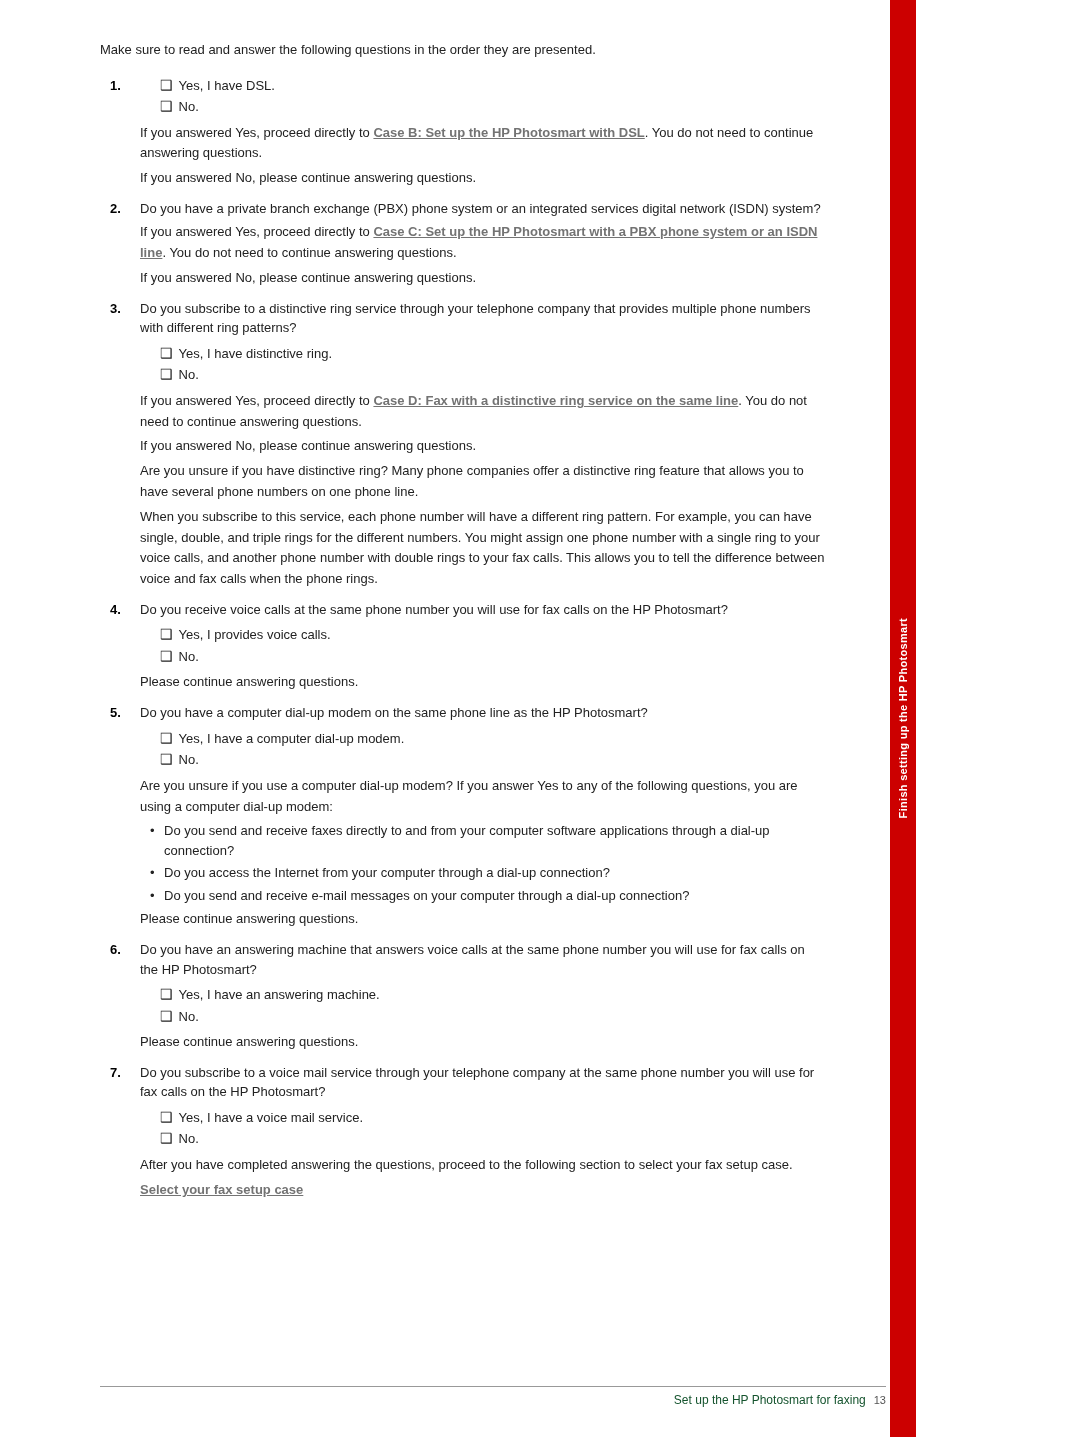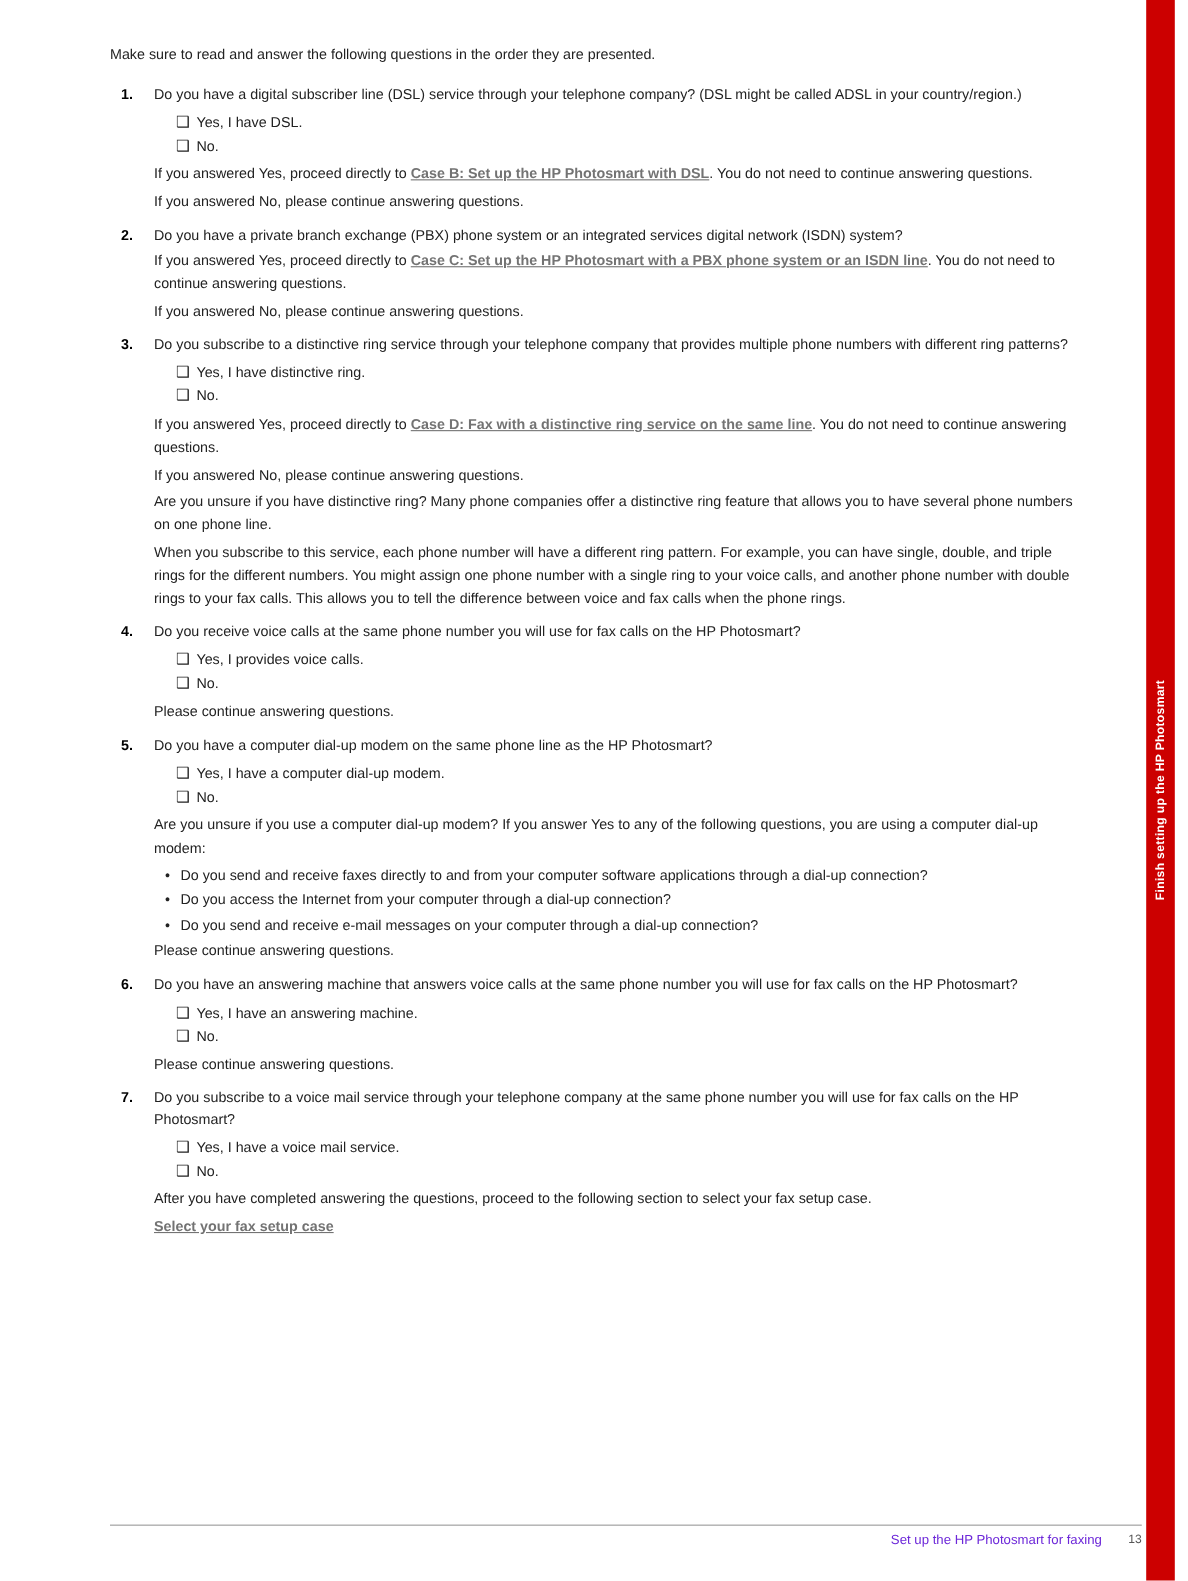--- a/index.html
+++ b/index.html
@@ -13,21 +13,21 @@
       font-size: 13px;
       color: #222;
       background: #fff;
       width: 1080px;
       min-height: 1437px;
       position: relative;
     }
 
     .page-container {
       display: flex;
-      width: 1068px;
+      width: 916px;
       min-height: 1437px;
       position: relative;
     }
 
     .main-content {
       flex: 1;
       padding: 40px 60px 60px 100px;
       margin-right: 30px;
     }
 
@@ -121,22 +121,22 @@
       right: 30px;
       display: flex;
       justify-content: flex-end;
       align-items: center;
       border-top: 1px solid #999;
       padding-top: 6px;
     }
 
     .footer-text {
       font-size: 12px;
-      color: #6d28d9;
-      margin-right: 24px;
+      color: #14532d;
+      margin-right: 8px;
     }
 
     .footer-page {
       font-size: 11px;
       color: #555;
     }
 
     .side-tab-container {
       position: absolute;
       right: 0;
@@ -176,21 +176,20 @@
 </head>
 <body>
 
 <div class="page-container">
   <div class="main-content">
     <p class="intro-text">Make sure to read and answer the following questions in the order they are presented.</p>
 
     <ol class="main-list">
 
       <li class="main-item">
-        <p class="q-text">Do you have a digital subscriber line (DSL) service through your telephone company? (DSL might be called ADSL in your country/region.)</p>
         <ul class="checkbox-list">
           <li>Yes, I have DSL.</li>
           <li>No.</li>
         </ul>
         <p class="answer-block">
           <span>If you answered Yes, proceed directly to </span><a class="link">Case B: Set up the HP Photosmart with DSL</a><span>. You do not need to continue answering questions.</span>
         </p>
         <p class="answer-block">If you answered No, please continue answering questions.</p>
       </li>
 

